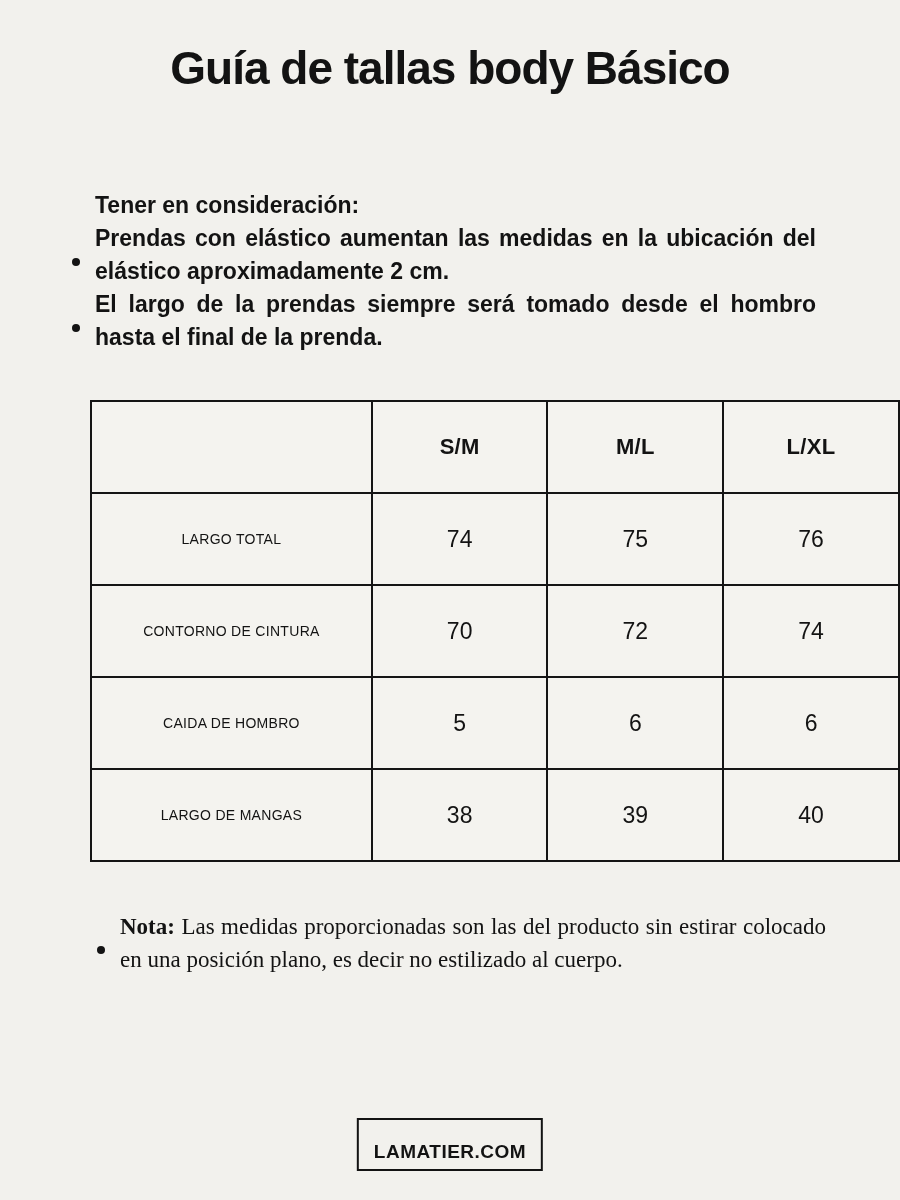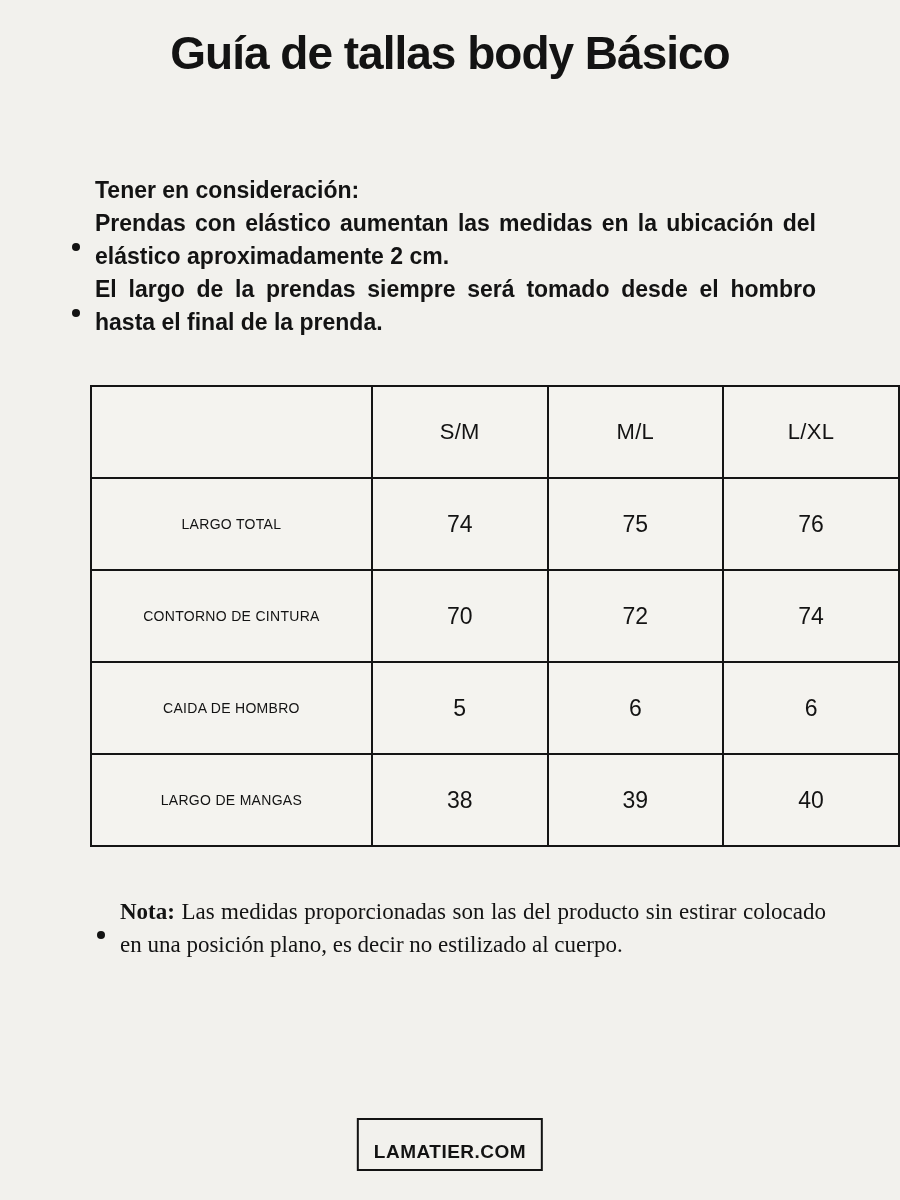--- a/index.html
+++ b/index.html
@@ -17,21 +17,21 @@
   .page {
     position: relative;
     width: 900px;
     height: 1200px;
     overflow: hidden;
   }
 
   
   .title {
     margin: 0;
-    padding-top: 26px;
+    padding-top: 41px;
     text-align: center;
     font-size: 46px;
     line-height: 54px;
     font-weight: 900;
     letter-spacing: -1px;
   }
 
   
   .considerations {
     margin: 94px 84px 0 72px;
@@ -71,21 +71,21 @@
     text-align: center;
     vertical-align: middle;
     height: 90px;
     padding: 0 10px;
     background: #f4f3ef;
   }
   .size-table .col-label { width: 264px; }
   .size-table .col-size  { width: 157px; }
   .size-table .head-cell {
     font-size: 22px;
-    font-weight: normal;
+    font-weight: bold;
     letter-spacing: 0.3px;
   }
   .size-table .label-cell {
     font-size: 14px;
     font-weight: normal;
     letter-spacing: 0.3px;
     line-height: 30px;
   }
   .size-table .value-cell {
     font-size: 23px;

